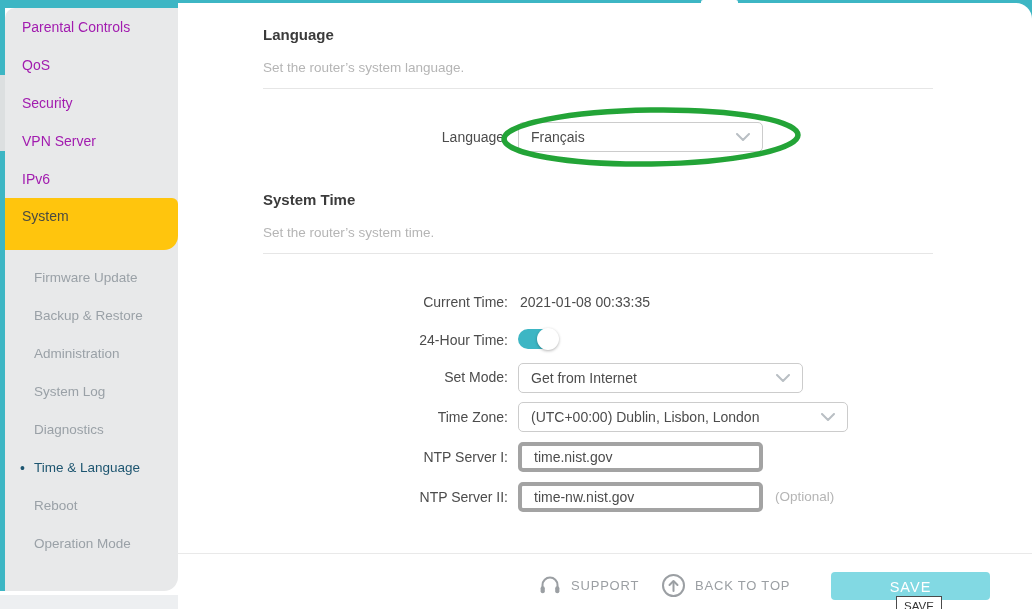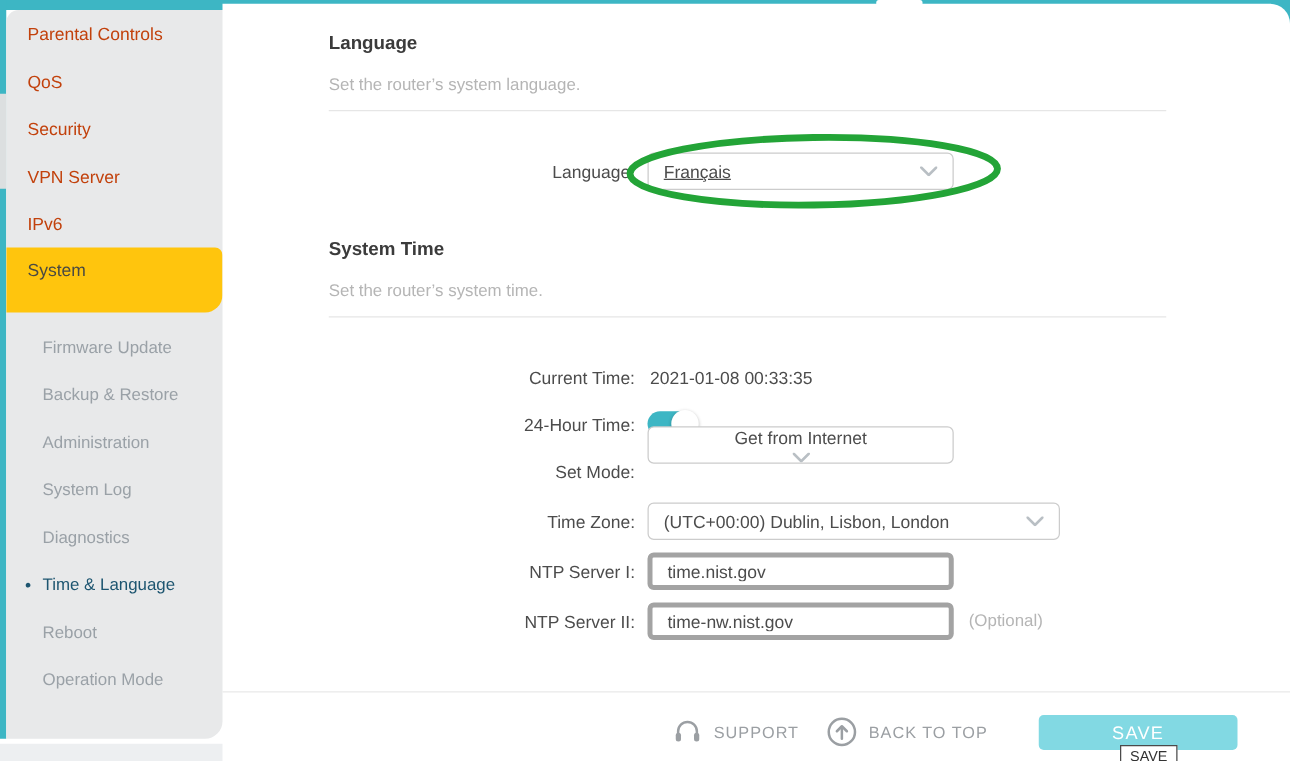--- a/index.html
+++ b/index.html
@@ -9,21 +9,21 @@
   
   .teal-top{position:absolute;left:0;top:0;width:1032px;height:8px;background:#3db6c4;}
   .teal-corner{position:absolute;right:0;top:0;width:24px;height:24px;background:#3db6c4;}
   .content-panel{position:absolute;left:178px;top:3px;width:854px;height:550px;background:#fff;border-top-right-radius:16px;}
   .top-notch{position:absolute;left:701px;top:0;width:37px;height:10px;background:#fff;border-radius:2px 2px 0 0;}
   .left-strip{position:absolute;left:0;top:0;width:5px;height:591px;background:#3db6c4;}
   .left-strip-thumb{position:absolute;left:0;top:75px;width:5px;height:76px;background:#dcdfe0;}
 
   
   .sidebar{position:absolute;left:5px;top:8px;width:173px;height:583px;background:#e8e9ea;border-radius:10px 0 14px 0;overflow:hidden;}
-  .nav-item{height:38px;line-height:38px;padding-left:17px;font-size:14px;color:#c2410c;cursor:pointer;white-space:nowrap;}
+  .nav-item{height:38px;line-height:38px;padding-left:17px;font-size:14px;color:#a21caf;cursor:pointer;white-space:nowrap;}
   .nav-item.active{height:52px;line-height:36px;background:#ffc50d;border-radius:0 6px 14px 0;color:#4a4a42;}
   .subnav{margin-top:9px;}
   .sub-item{position:relative;height:38px;line-height:38px;padding-left:29px;font-size:13.5px;color:#9aa1a7;cursor:pointer;white-space:nowrap;}
   .sub-item.active{color:#1d5570;}
   .sub-item .bullet{position:absolute;left:15px;top:0;font-size:14px;color:#1d5570;}
   .sidebar-band{position:absolute;left:0;top:595px;width:178px;height:14px;background:#edeff1;}
 
   
   .sec-title{position:absolute;font-size:15px;font-weight:bold;color:#3b3b3b;}
   .sec-sub{position:absolute;font-size:13.5px;color:#b5b5b5;}
@@ -80,21 +80,21 @@
       <div class="sub-item">Operation Mode</div>
     </div>
   </div>
   <div class="sidebar-band"></div>
 
   <div class="sec-title" style="left:263px;top:26px;">Language</div>
   <div class="sec-sub" style="left:263px;top:60px;">Set the router’s system language.</div>
   <div class="divider" style="left:263px;top:88px;"></div>
 
   <div class="row-label" style="top:129px;">Language:</div>
-  <div class="selbox" style="left:518px;top:122px;width:245px;text-decoration:underline;">
+  <div class="selbox" style="left:518px;top:122px;width:245px;">
     <span>Français</span>
     <svg width="14" height="8" viewBox="0 0 14 8">
         <polyline points="1,1 7,7 13,1" fill="none" stroke="#b9bfc4" stroke-width="2" stroke-linecap="round" stroke-linejoin="round"></polyline>
       </svg>
   </div>
   <svg class="annotation" width="310" height="68" viewBox="0 0 310 68">
     <ellipse cx="153" cy="33" rx="147" ry="27" fill="none" stroke="#23a437" stroke-width="5.5" transform="rotate(-0.8 153 33)"></ellipse>
   </svg>
 
   <div class="sec-title" style="left:263px;top:191px;">System Time</div>
@@ -103,21 +103,21 @@
 
   <div class="row-label" style="top:294px;">Current Time:</div>
   <div class="row-value" style="left:520px;top:294px;">2021-01-08 00:33:35</div>
 
   <div class="row-label" style="top:332px;">24-Hour Time:</div>
   <div class="toggle">
     <div class="knob"></div>
   </div>
 
   <div class="row-label" style="top:369px;">Set Mode:</div>
-  <div class="selbox" style="left:518px;top:341px;width:245px;flex-direction:column;">
+  <div class="selbox" style="left:518px;top:363px;width:285px;">
     <span>Get from Internet</span>
     <svg width="14" height="8" viewBox="0 0 14 8">
         <polyline points="1,1 7,7 13,1" fill="none" stroke="#b9bfc4" stroke-width="2" stroke-linecap="round" stroke-linejoin="round"></polyline>
       </svg>
   </div>
 
   <div class="row-label" style="top:409px;">Time Zone:</div>
   <div class="selbox" style="left:518px;top:402px;width:330px;">
     <span>(UTC+00:00) Dublin, Lisbon, London</span>
     <svg width="14" height="8" viewBox="0 0 14 8">

